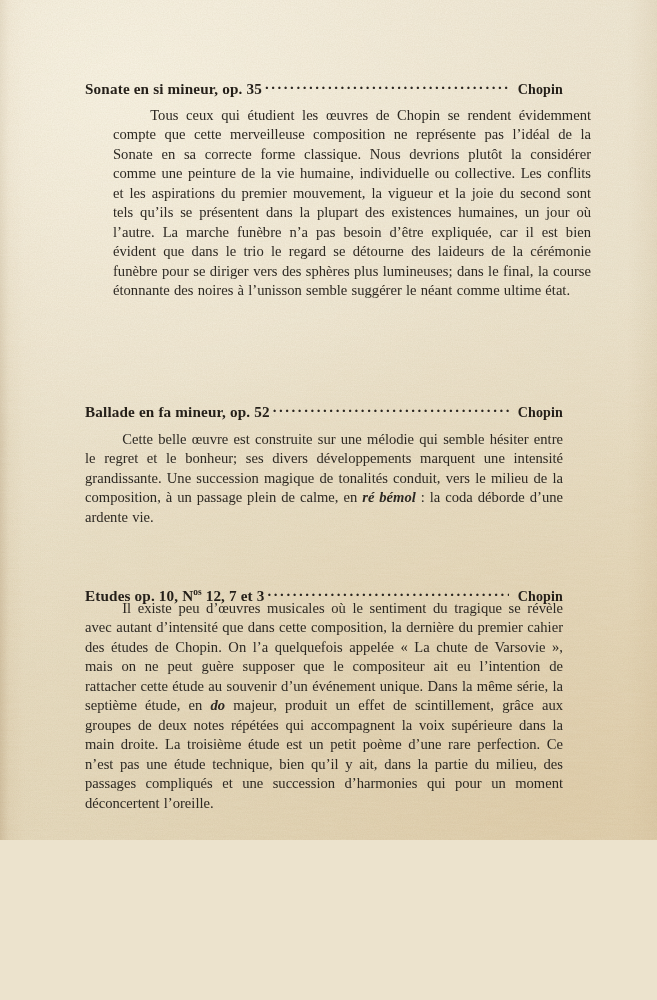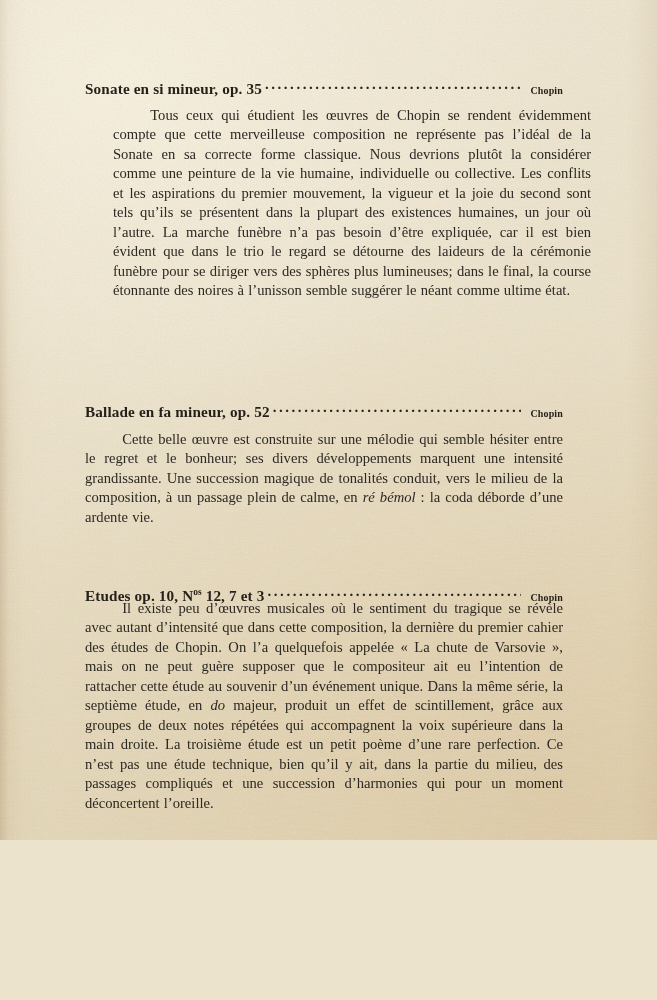--- a/index.html
+++ b/index.html
@@ -91,36 +91,36 @@
     font-size: 15px;
     color: #2b2620;
     white-space: nowrap;
     position: absolute;
     left: 0;
     bottom: 0.06em;
   }
   .heading .composer {
     flex: 0 0 auto;
     padding-left: 2px;
-    font-size: 10px;
+    font-size: 14px;
   }
 
   
   .body {
     margin: 0;
     text-align: justify;
     text-justify: inter-word;
     font-size: 14.6px;
     line-height: 19.45px;
     text-indent: 2.55em;
     color: #2c2822;
     word-spacing: 0.04em;
     hyphens: manual;
   }
-  .body i { font-style: italic; }
+  .body i { font-style: italic; font-weight: bold; }
 
   
   .pos { position: absolute; left: 0; width: 478px; }
   #h1   { top: 79px; }
   #p1   { top: 106px; margin-left: 28px; }
   #h2   { top: 402px; }
   #p2   { top: 430px; }
   #h3   { top: 586px; }
   #p3   { top: 599px; }
 

